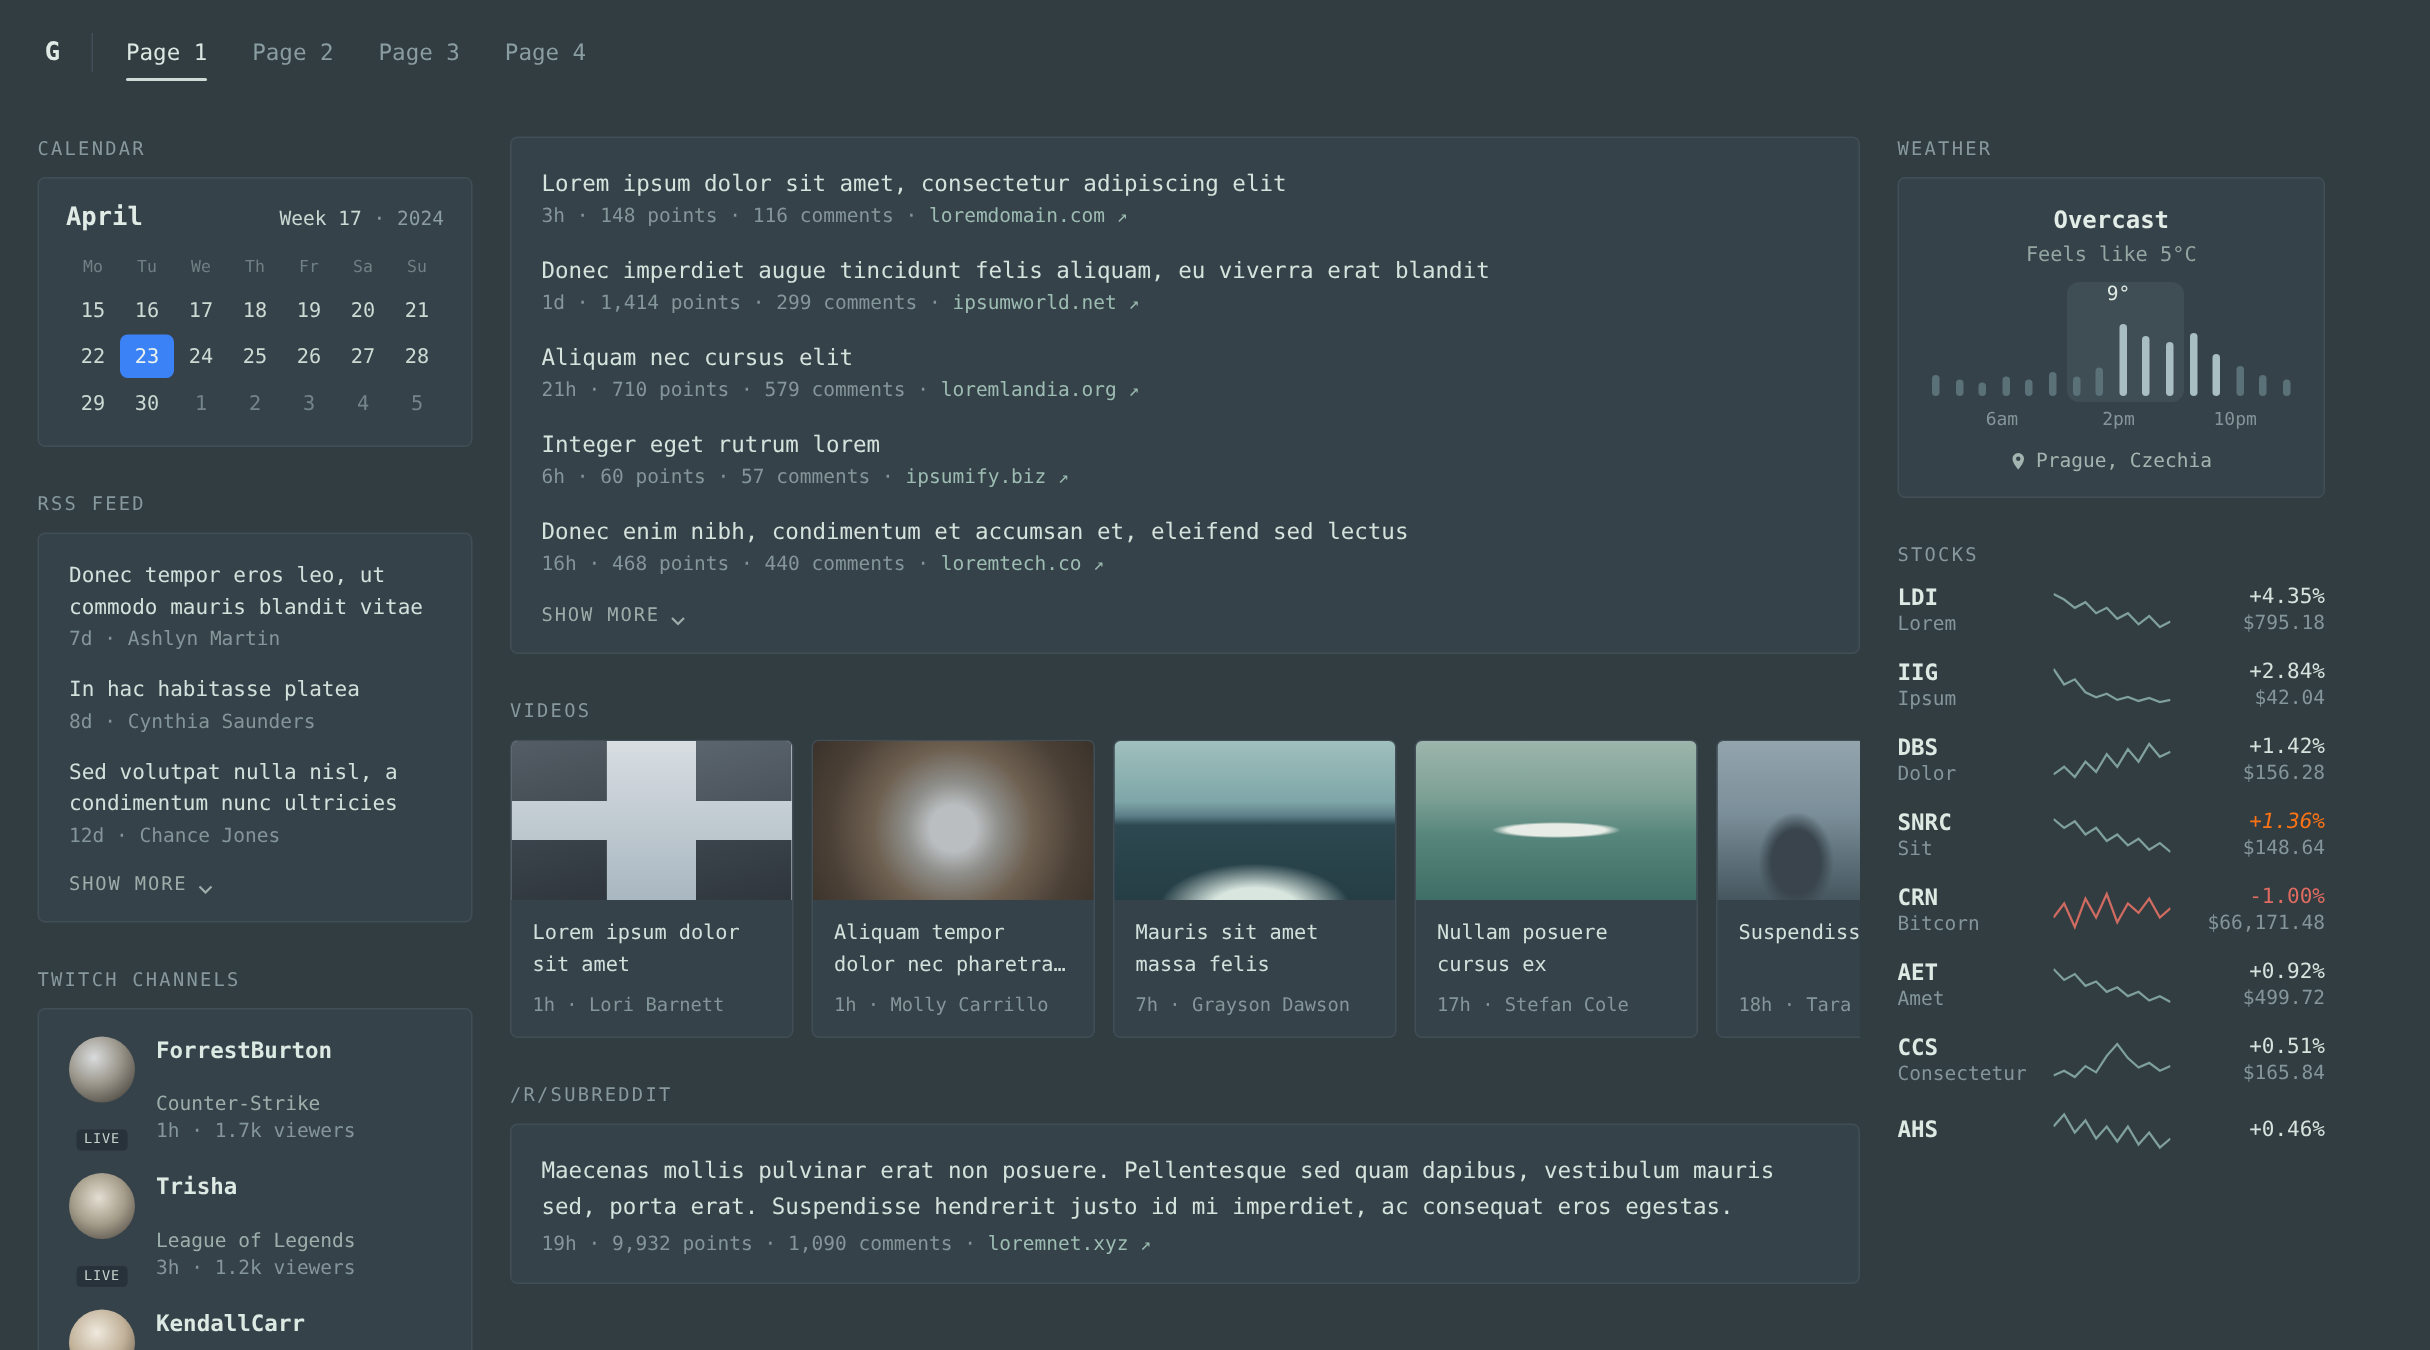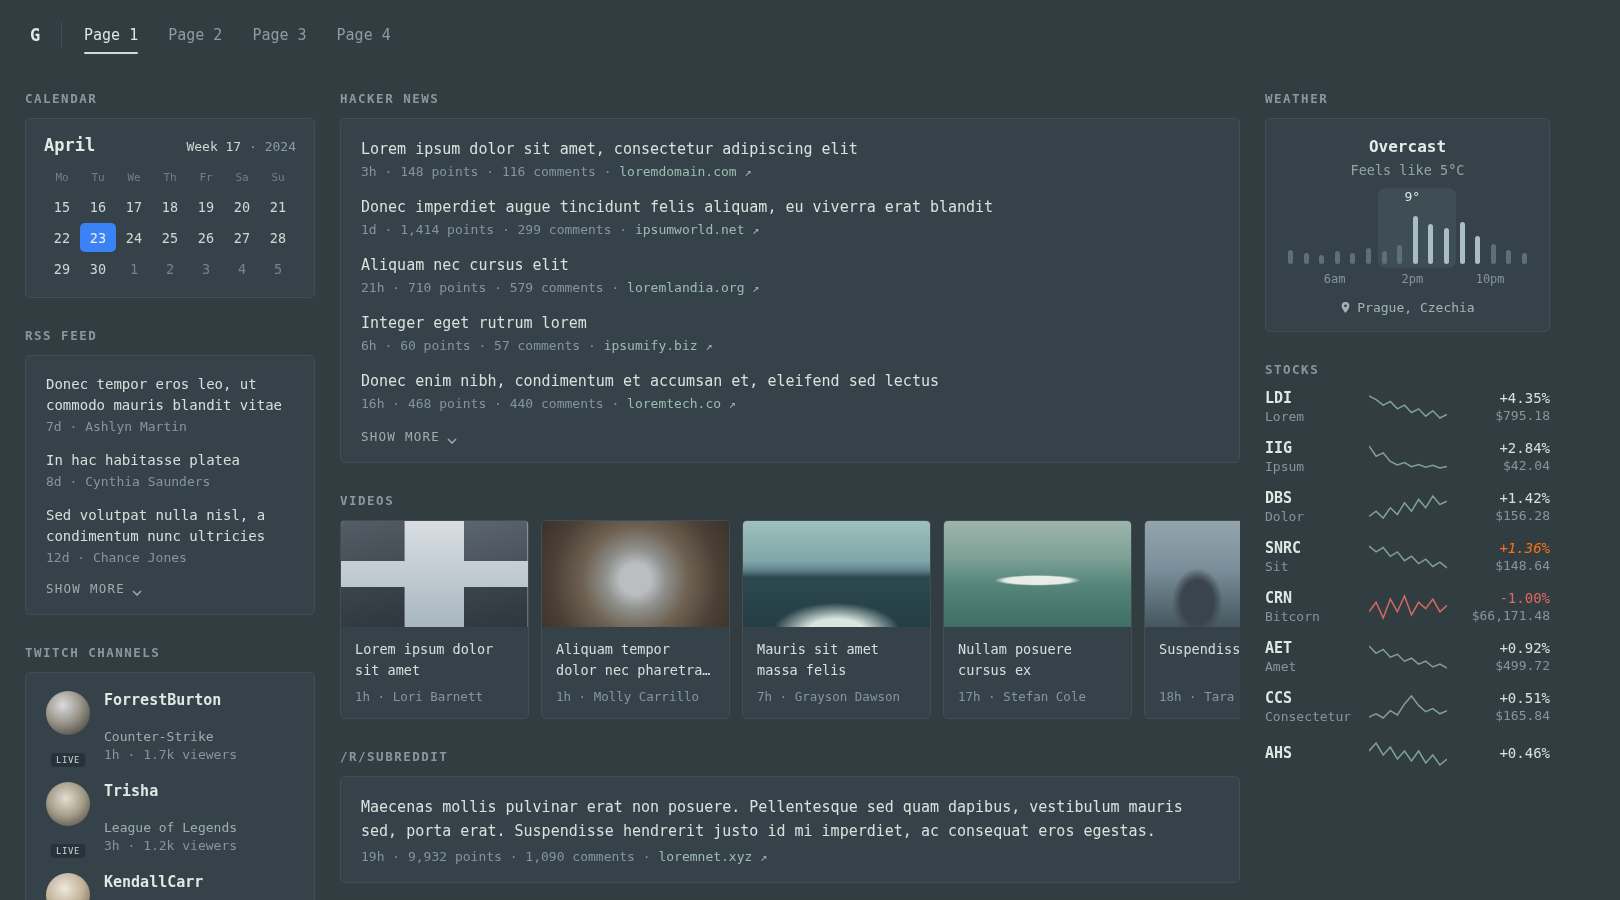--- a/index.html
+++ b/index.html
@@ -14,21 +14,21 @@
   .tab{color:#8a9da0;cursor:pointer;padding:5px 0;position:relative;font-size:15px}
   .tab.active{color:#dce8e2}
   .tab.active::after{content:"";position:absolute;left:0;right:0;bottom:-5px;height:2px;background:#cfdcd6;border-radius:1px}
 
   
   .content{display:flex;gap:25px;padding:21px 70px 0 25px}
   .col-left{width:290px;flex:none}
   .col-mid{width:900px;flex:none}
   .col-right{flex:1;min-width:0}
   .widget{margin-bottom:30px}
-  .w-head{font-size:12.5px;font-weight:bold;letter-spacing:.12em;color:#87999c;margin-bottom:12px;text-transform:uppercase}
+  .w-head{font-size:12.5px;font-weight:normal;letter-spacing:.12em;color:#87999c;margin-bottom:12px;text-transform:uppercase}
   .card{background:#36424a;border:1px solid #414e56;border-radius:5px}
   .pad{padding:18px 20px}
   .meta{font-size:13px;color:#84969a;margin-top:3px}
   .domain{color:#9dbcb2;cursor:pointer}
   .arrow{font-size:12px}
   .show-more{font-size:12.5px;letter-spacing:.1em;color:#9cadaa;margin-top:14px;display:flex;align-items:flex-end;gap:7px;cursor:pointer}
 
   
   .cal-card{padding:16px 18px 14px}
   .cal-top{display:flex;justify-content:space-between;align-items:baseline}
@@ -240,21 +240,20 @@
                   <div class="tw-name">KendallCarr</div>
                 </div>
               </div>
             </div>
         </div>
       </section>
     </div>
 
     <div class="col col-mid">
       <section class="widget">
-        <h2 class="w-head">HACKER NEWS</h2>
         <div class="card hn-card">
           <div>
               <div class="hn-item">
                 <div class="hn-title">Lorem ipsum dolor sit amet, consectetur adipiscing elit</div>
                 <div class="meta"><span>3h · 148 points · 116 comments · </span><span class="domain">loremdomain.com <span class="arrow">↗</span></span></div>
               </div>
               <div class="hn-item">
                 <div class="hn-title">Donec imperdiet augue tincidunt felis aliquam, eu viverra erat blandit</div>
                 <div class="meta"><span>1d · 1,414 points · 299 comments · </span><span class="domain">ipsumworld.net <span class="arrow">↗</span></span></div>
               </div>

